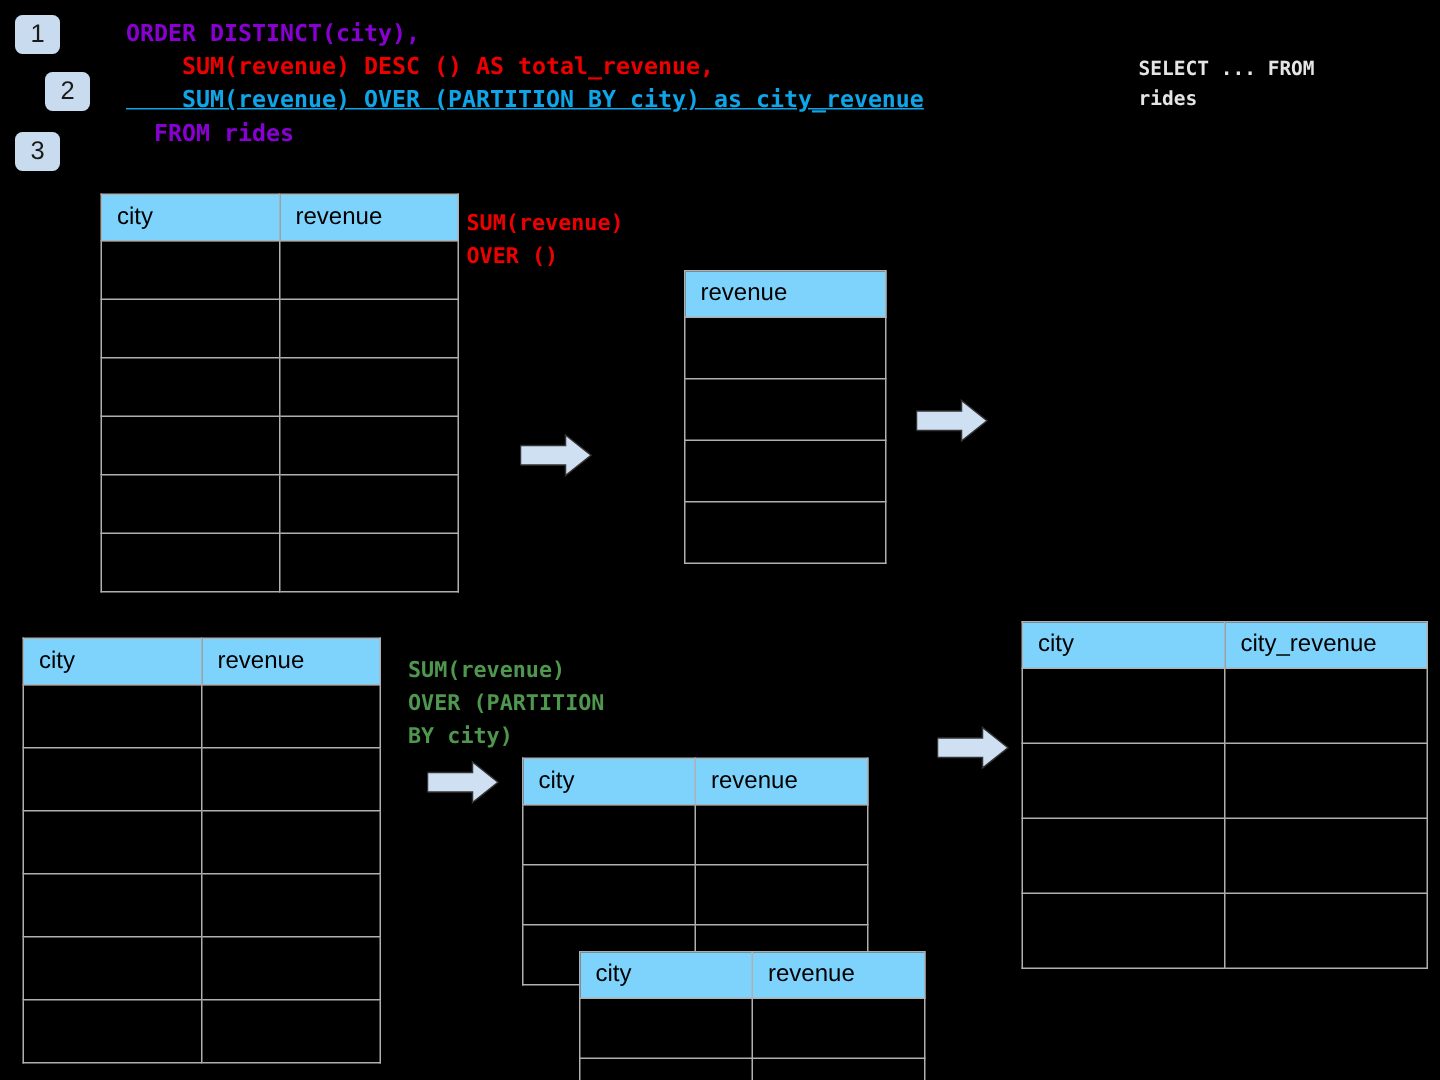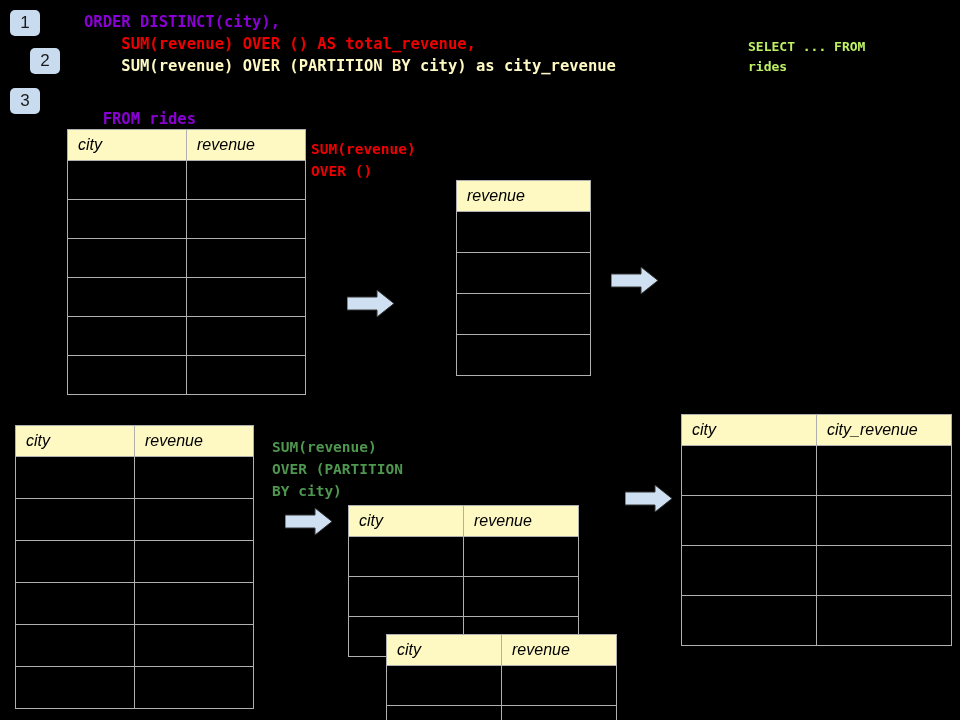--- a/index.html
+++ b/index.html
@@ -35,58 +35,57 @@
     position: absolute;
     font-family: "DejaVu Sans Mono", monospace;
     font-size: 15.5px;
     line-height: 22px;
     white-space: pre;
     letter-spacing: 0px;
     font-weight: bold;
   }
   .sql-purple { color: #8a00d4; }
   .sql-red    { color: #ee0000; }
-  .sql-green  { color: #fef9c3; }
+  .sql-green  { color: #0ea5e9; text-decoration: underline; }
 
   
   .annot {
     position: absolute;
     font-family: "DejaVu Sans Mono", monospace;
     font-size: 14.5px;
     line-height: 22px;
     white-space: pre;
     font-weight: bold;
   }
   .annot-red   { color: #ee0000; }
   .annot-green { color: #4f964f; }
-  .annot-purple{ color: #bef264; font-size: 13px; line-height: 20px; }
+  .annot-purple{ color: #e5e5e5; font-size: 13px; line-height: 20px; margin-left: 11px; }
 
   
   .tbl {
     position: absolute;
     border-collapse: collapse;
     table-layout: fixed;
     background: #000000;
   }
   .tbl th, .tbl td {
     border: 1px solid #b0b0b0;
     padding: 0;
     margin: 0;
   }
   .tbl th {
-    background: #fef9c3;
+    background: #7dd3fc;
     color: #000000;
     font-family: "Liberation Sans", sans-serif;
     font-size: 16px;
     font-weight: normal;
     text-align: left;
     padding: 6px 0 6px 10px;
     height: 24px;
     box-sizing: border-box;
-    font-style: italic;
   }
   .tbl td {
     background: #000000;
     height: 38px;
   }
 
   
   .arrow {
     position: absolute;
   }
@@ -100,23 +99,23 @@
     <span>1</span>
   </div>
   <div class="badge" style="left:30px; top:48px;">
     <span>2</span>
   </div>
   <div class="badge" style="left:10px; top:88px;">
     <span>3</span>
   </div>
 
   <div class="sql sql-purple" style="left:84px; top:11px;">ORDER DISTINCT(city),</div>
-  <div class="sql sql-red" style="left:84px; top:33px;">    SUM(revenue) OVER () AS total_revenue,</div>
+  <div class="sql sql-red" style="left:84px; top:33px;">    SUM(revenue) DESC () AS total_revenue,</div>
   <div class="sql sql-green" style="left:84px; top:55px;">    SUM(revenue) OVER (PARTITION BY city) as city_revenue</div>
-  <div class="sql sql-purple" style="left:84px; top:78px;margin-top:30px;">  FROM rides</div>
+  <div class="sql sql-purple" style="left:84px; top:78px;">  FROM rides</div>
 
   <div class="annot annot-purple" style="left:748px; top:37px;">SELECT ... FROM
 rides</div>
 
   <div class="annot annot-red" style="left:311px; top:138px;">SUM(revenue)
 OVER ()</div>
 
   <div class="annot annot-green" style="left:272px; top:436px;">SUM(revenue)
 OVER (PARTITION
 BY city)</div>

